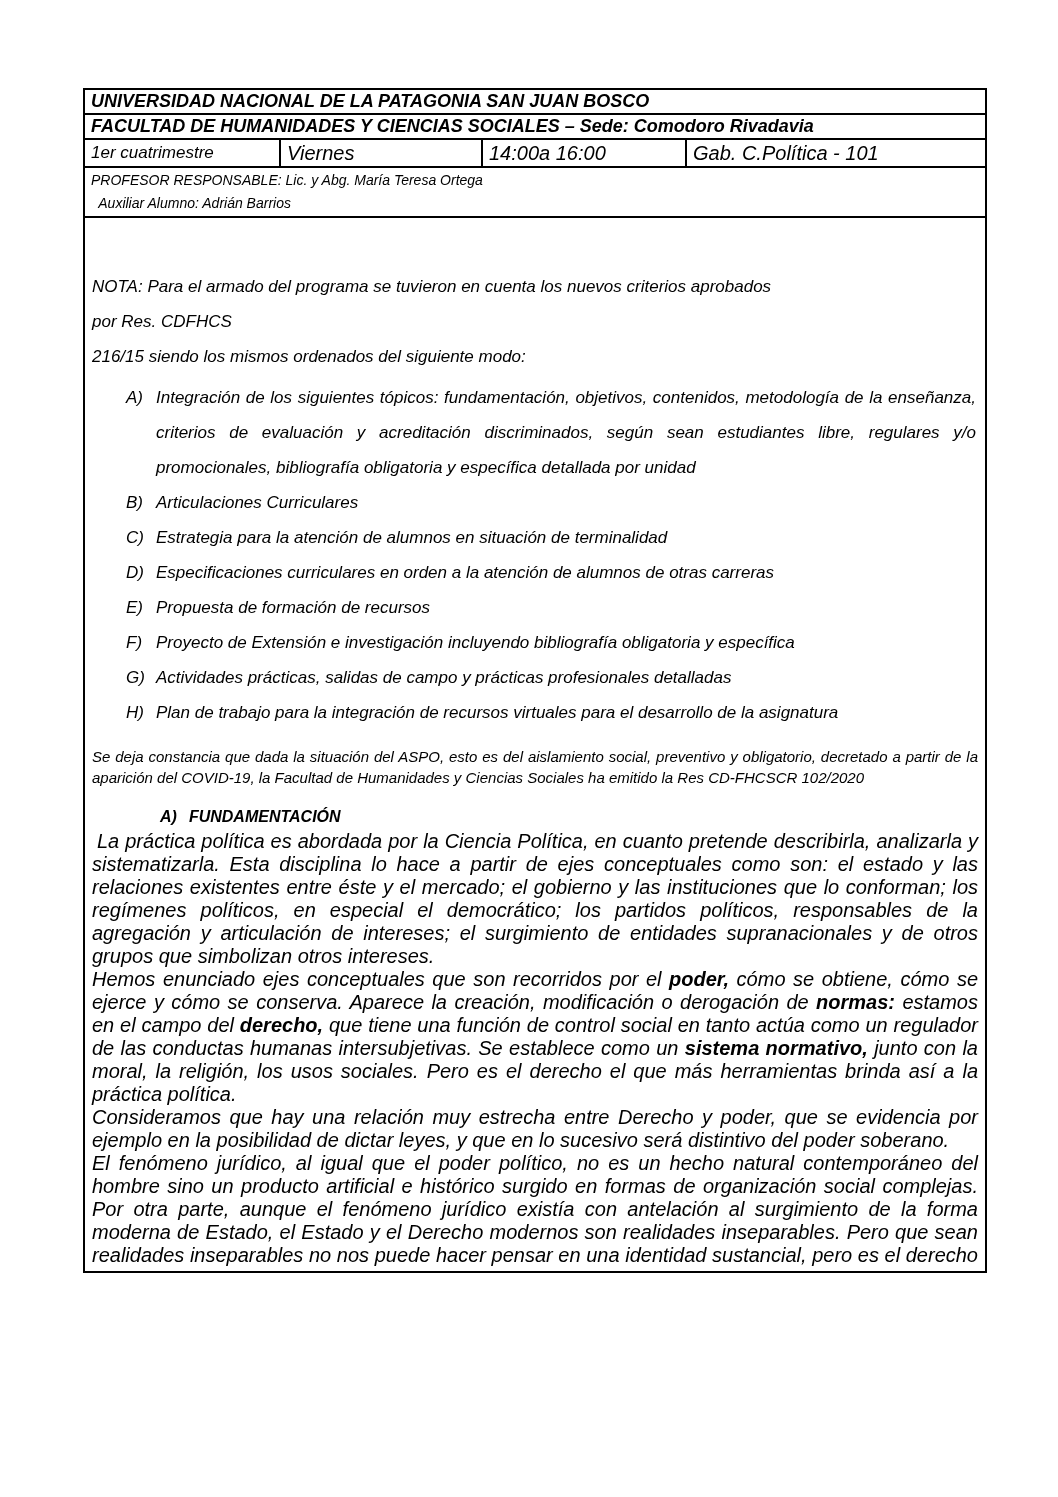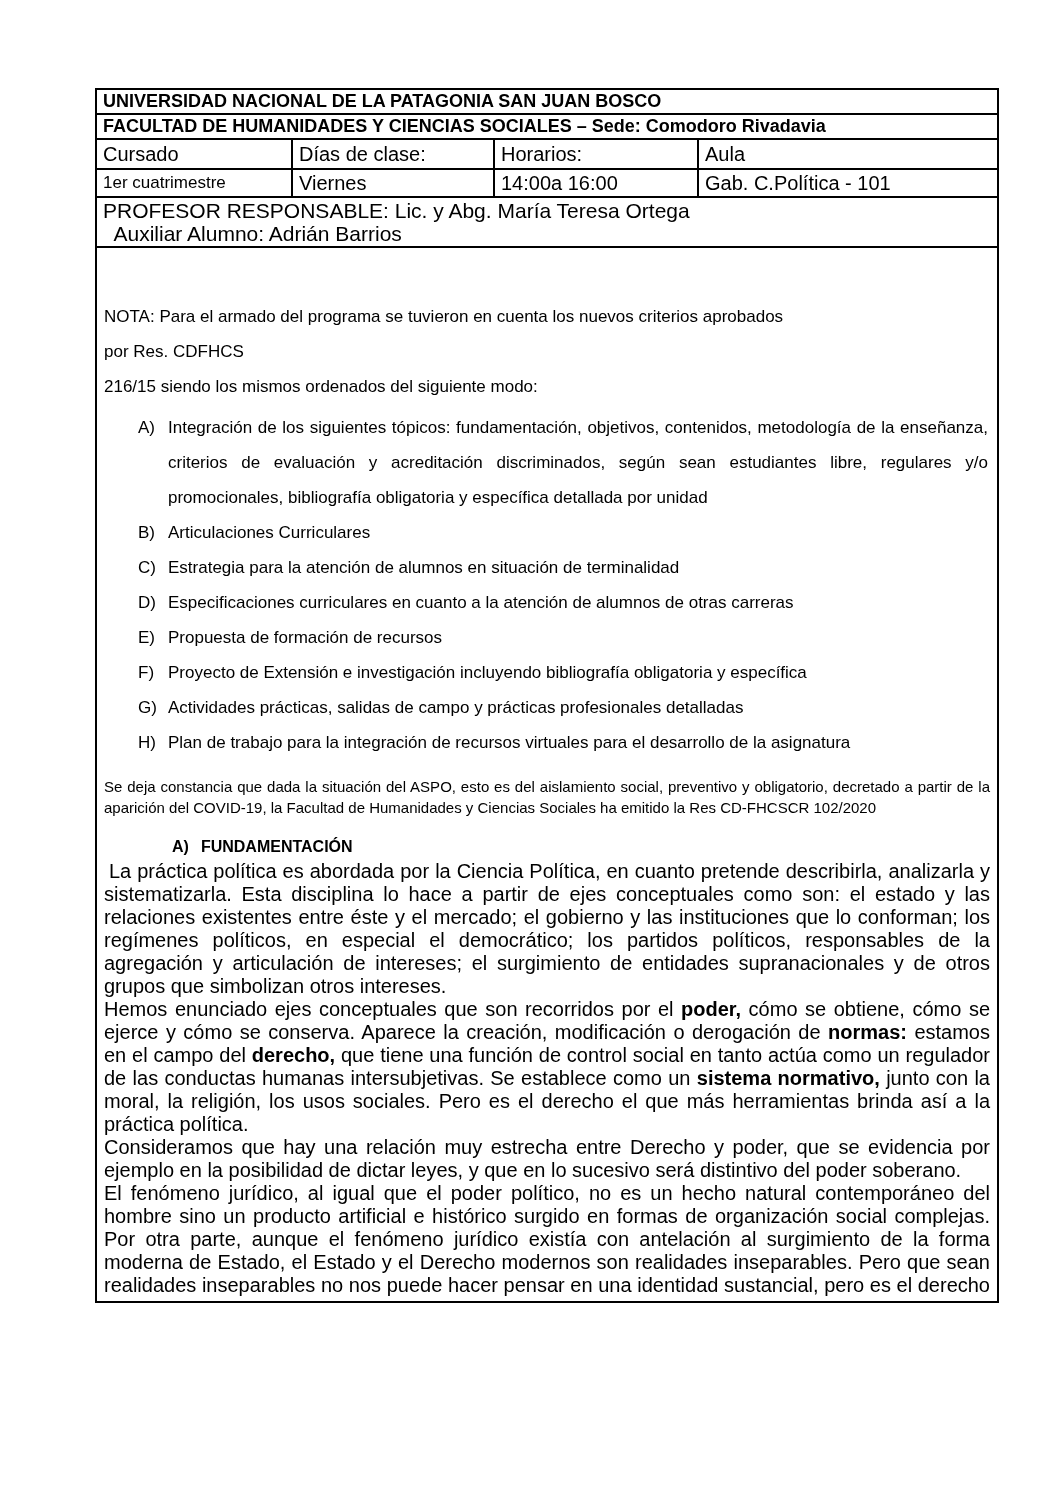--- a/index.html
+++ b/index.html
@@ -5,39 +5,40 @@
   html,body { margin:0; padding:0; background:#ffffff; }
   .page {
     position:relative;
     width:1058px; height:1497px;
     background:#ffffff;
     color:#000;
     font-family:"Liberation Sans", sans-serif;
     overflow:hidden;
   }
   table.doc {
-    position:absolute; left:95px; top:88px;
+    position:absolute; left:83px; top:88px;
     width:902px;
     border-collapse:collapse;
     table-layout:fixed;
+    font-style:italic;
   }
   table.doc td {
     border:2px solid #000;
     padding:1px 6px;
     vertical-align:top;
     overflow:hidden;
   }
   .bold { font-weight:bold; }
   .r-univ td, .r-fac td { font-size:18px; font-weight:bold; line-height:21px; height:21px; white-space:nowrap; }
   .r-prog td { font-size:18px; font-weight:bold; line-height:25px; height:72px; }
   .prog-wrap { width:330px; }
   .r-sch-h td { font-size:20px; line-height:26px; height:26px; white-space:nowrap; }
   .r-sch-v td { font-size:20px; line-height:24px; height:22px; white-space:nowrap; }
   .cell-cursado-val { font-size:17px !important;border-radius:10px; }
-  .r-prof td { font-size:21px; line-height:23px; height:44px; }
+  .r-prof td { font-size:14px; line-height:23px; height:44px; }
   .prof-line2 { white-space:pre; }
   .r-body td { height:1051px;margin-top:36px; }
   .body-inner { height:1051px; overflow:hidden; padding:0 1px; }
   .nota {
     margin:50px 0 0 0;
     font-size:17px; line-height:35px;
     white-space:pre-line;
   }
   .crit-list { margin-top:6px; }
   .crit-item { display:flex; font-size:17px; line-height:35px; }
@@ -72,26 +73,20 @@
     <tbody>
         <tr class="r-univ">
       <td colspan="4">UNIVERSIDAD NACIONAL DE LA PATAGONIA SAN JUAN BOSCO</td>
     </tr>
 
     <tr class="r-fac">
       <td colspan="4">FACULTAD DE HUMANIDADES Y CIENCIAS SOCIALES – Sede: Comodoro Rivadavia</td>
     </tr>
 
 
-    <tr class="r-sch-h">
-      <td>Cursado</td>
-      <td>Días de clase:</td>
-      <td>Horarios:</td>
-      <td>Aula</td>
-    </tr>
 
     <tr class="r-sch-v">
       <td class="cell-cursado-val">1er cuatrimestre</td>
       <td>Viernes</td>
       <td>14:00a 16:00</td>
       <td>Gab. C.Política - 101</td>
     </tr>
 
     <tr class="r-prof">
       <td colspan="4">
@@ -116,21 +111,21 @@
             <div class="crit-item">
               <span class="crit-letter">B)</span>
               <span class="crit-text">Articulaciones Curriculares</span>
             </div>
             <div class="crit-item">
               <span class="crit-letter">C)</span>
               <span class="crit-text">Estrategia para la atención de alumnos en situación de terminalidad</span>
             </div>
             <div class="crit-item">
               <span class="crit-letter">D)</span>
-              <span class="crit-text">Especificaciones curriculares en cuanto a la atención de alumnos de otras carreras</span>
+              <span class="crit-text">Especificaciones curriculares en orden a la atención de alumnos de otras carreras</span>
             </div>
             <div class="crit-item">
               <span class="crit-letter">E)</span>
               <span class="crit-text">Propuesta de formación de recursos</span>
             </div>
             <div class="crit-item">
               <span class="crit-letter">F)</span>
               <span class="crit-text">Proyecto de Extensión e investigación incluyendo bibliografía obligatoria y específica</span>
             </div>
             <div class="crit-item">

